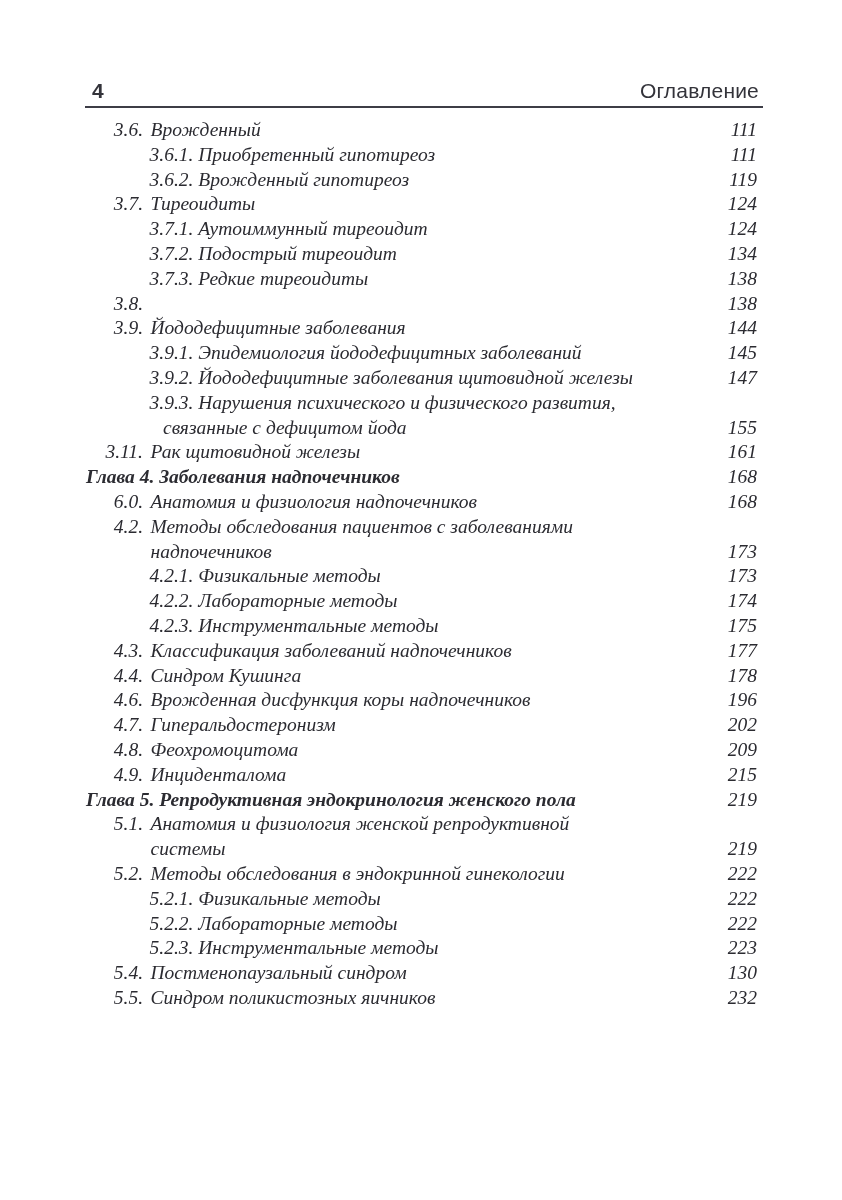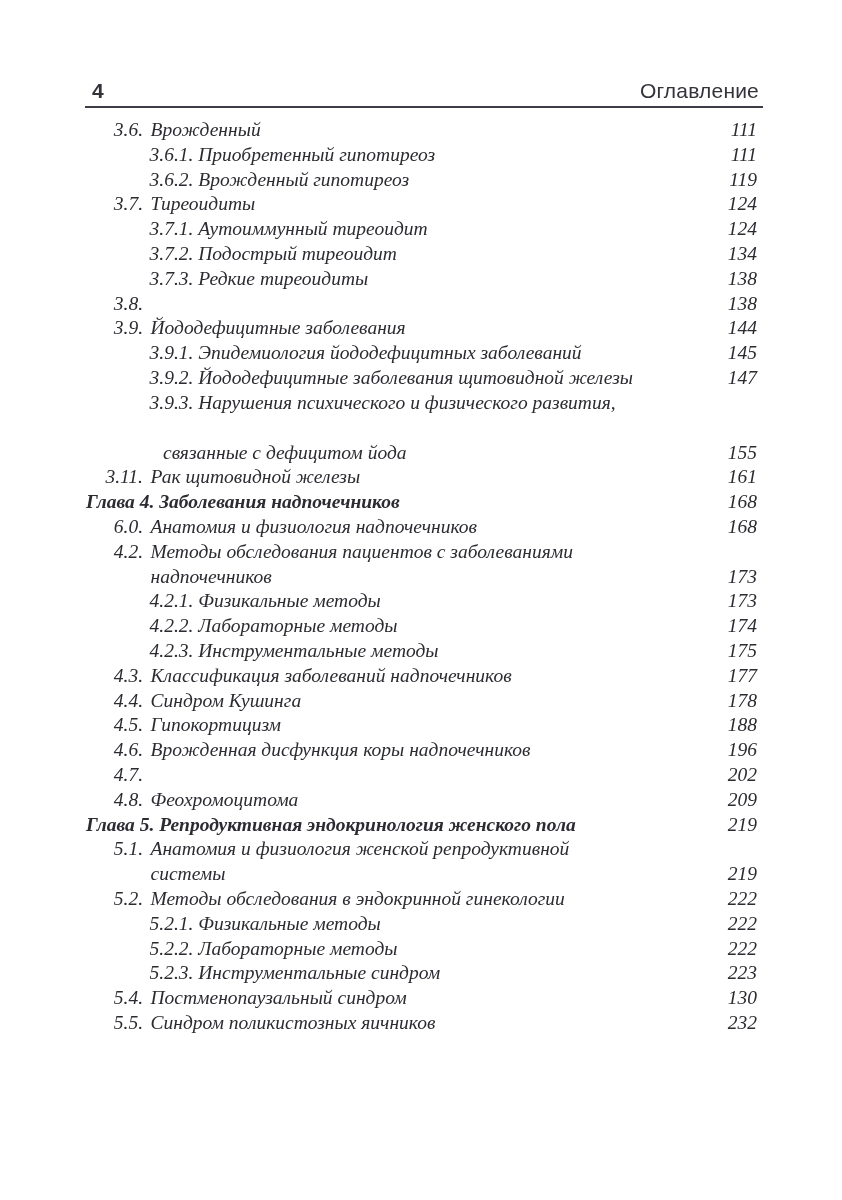--- a/index.html
+++ b/index.html
@@ -35,21 +35,21 @@
     flex:1 1 auto; min-width:8px; margin-left:6px; margin-right:12px;
     background-image:radial-gradient(circle, #30303a 1.4px, rgba(0,0,0,0) 1.9px);
     background-size:10.5px 4px; background-repeat:repeat-x;
     background-position:left bottom 5px;
   }
   .row .pg { flex:0 0 auto; min-width:34px; text-align:right; white-space:nowrap; }
   .row.chapter { font-weight:bold; }
   .row.chapter .pg { font-weight:normal; }
   .row.sub { padding-left:63.5px; }
   .row.cont { padding-left:64.5px; }
-  .row.contsub { padding-left:77px;margin-top:25px; }
+  .row.contsub { padding-left:77px; }
 </style>
 </head>
 <body>
 
 <div class="sheet">
   <div class="header">
     <span class="pagenum">4</span>
     <span class="headtitle">Оглавление</span>
   </div>
   <div class="rule"></div>
@@ -167,42 +167,43 @@
         <span class="leader"></span>
         <span class="pg">177</span>
       </div>
       <div class="row section">
         <span class="num">4.4.</span>
         <span class="label">Синдром Кушинга</span>
         <span class="leader"></span>
         <span class="pg">178</span>
       </div>
       <div class="row section">
-        <span class="num">4.5.</span>
-        <span class="label">Гипокортицизм</span>
-        <span class="leader"></span>
-        <span class="pg">188</span>
-      </div>
-      <div class="row section">
         <span class="num">4.6.</span>
         <span class="label">Врожденная дисфункция коры надпочечников</span>
         <span class="leader"></span>
         <span class="pg">196</span>
       </div>
       <div class="row section">
         <span class="num">4.7.</span>
+        <span class="label">Гиперальдостеронизм</span>
         <span class="leader"></span>
         <span class="pg">202</span>
       </div>
       <div class="row section">
         <span class="num">4.8.</span>
         <span class="label">Феохромоцитома</span>
         <span class="leader"></span>
         <span class="pg">209</span>
       </div>
+      <div class="row section">
+        <span class="num">4.9.</span>
+        <span class="label">Инциденталома</span>
+        <span class="leader"></span>
+        <span class="pg">215</span>
+      </div>
       <div class="row chapter">
         <span class="label">Глава 5. Репродуктивная эндокринология женского пола</span>
         <span class="leader"></span>
         <span class="pg">219</span>
       </div>
       <div class="row section">
         <span class="num">5.1.</span>
         <span class="label">Анатомия и физиология женской репродуктивной</span>
       </div>
       <div class="row cont">
@@ -220,21 +221,21 @@
         <span class="label">5.2.1. Физикальные методы</span>
         <span class="leader"></span>
         <span class="pg">222</span>
       </div>
       <div class="row sub">
         <span class="label">5.2.2. Лабораторные методы</span>
         <span class="leader"></span>
         <span class="pg">222</span>
       </div>
       <div class="row sub">
-        <span class="label">5.2.3. Инструментальные синдром</span>
+        <span class="label">5.2.3. Инструментальные методы</span>
         <span class="leader"></span>
         <span class="pg">223</span>
       </div>
       <div class="row section">
         <span class="num">5.4.</span>
         <span class="label">Постменопаузальный синдром</span>
         <span class="leader"></span>
         <span class="pg">130</span>
       </div>
       <div class="row section">

